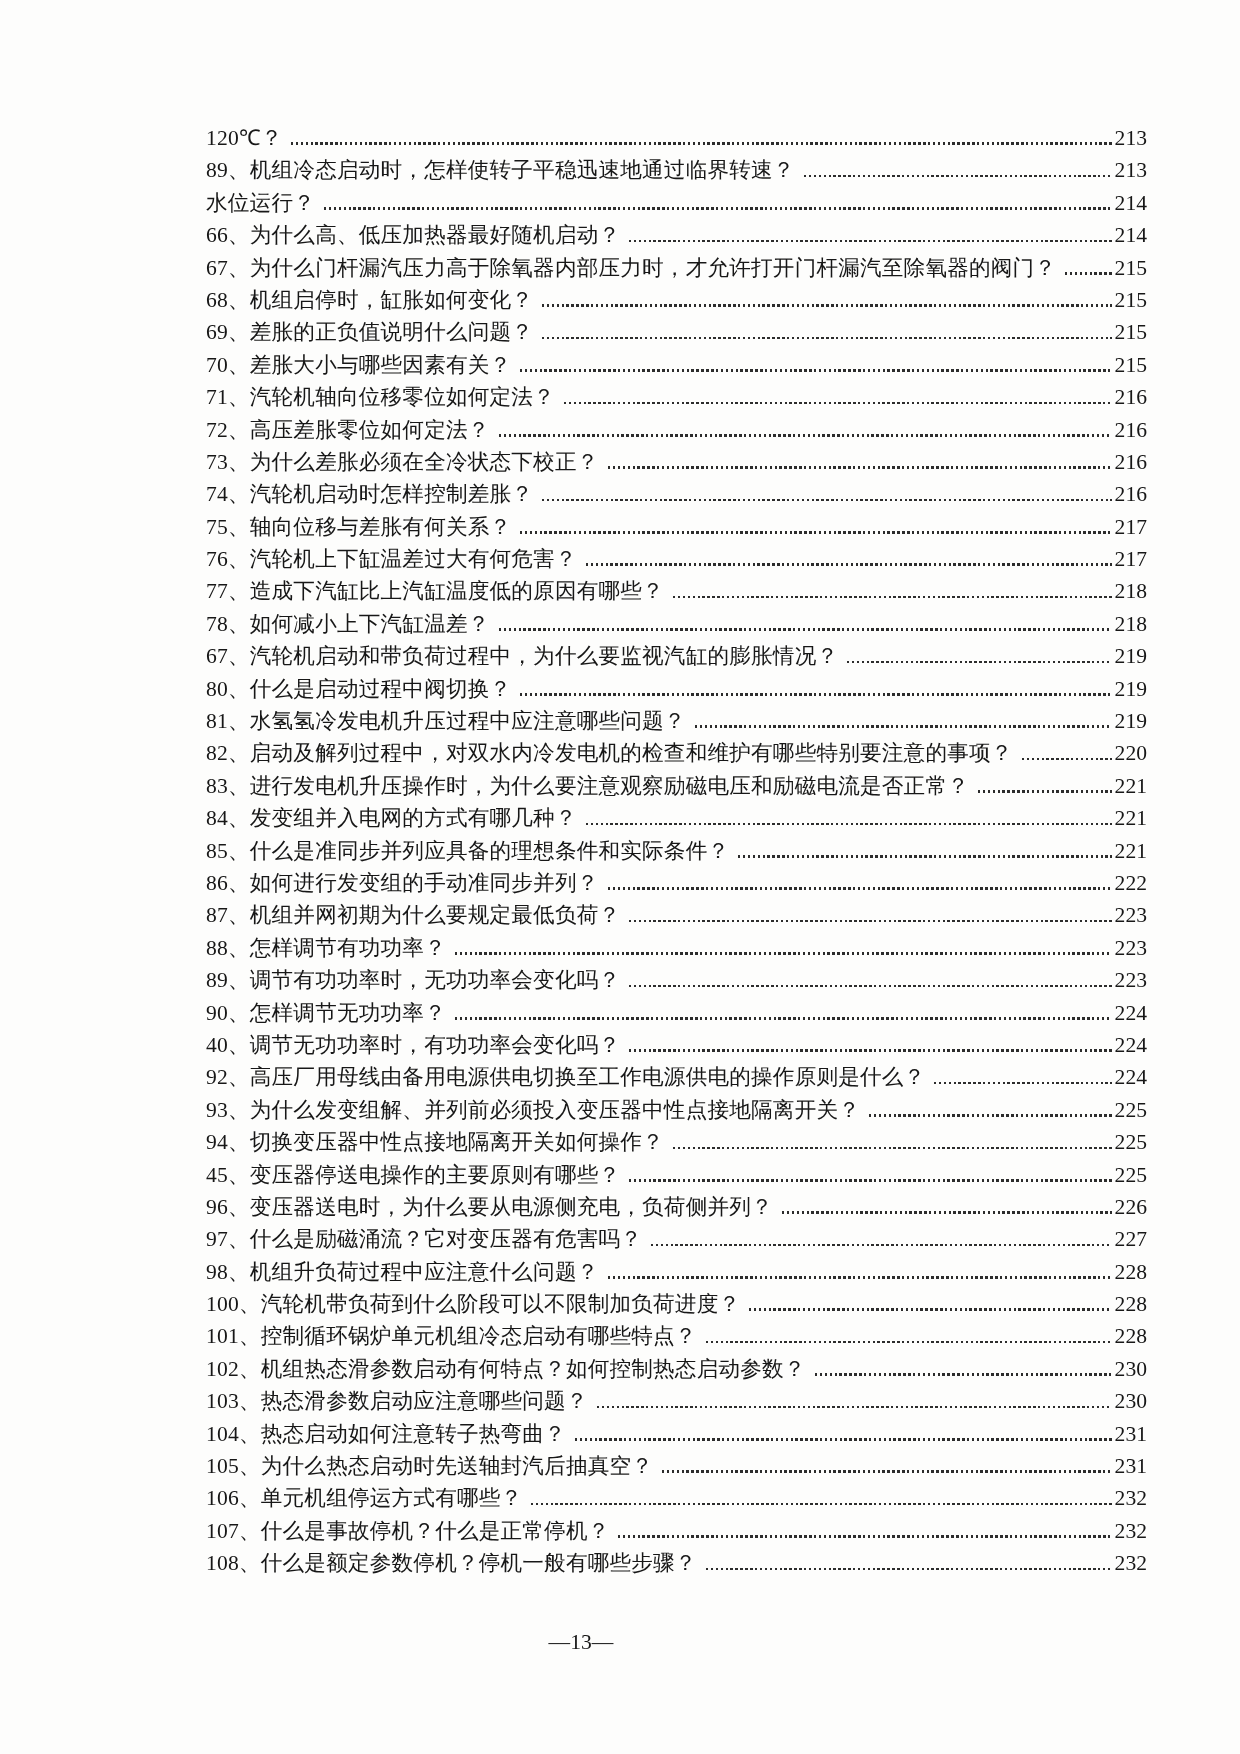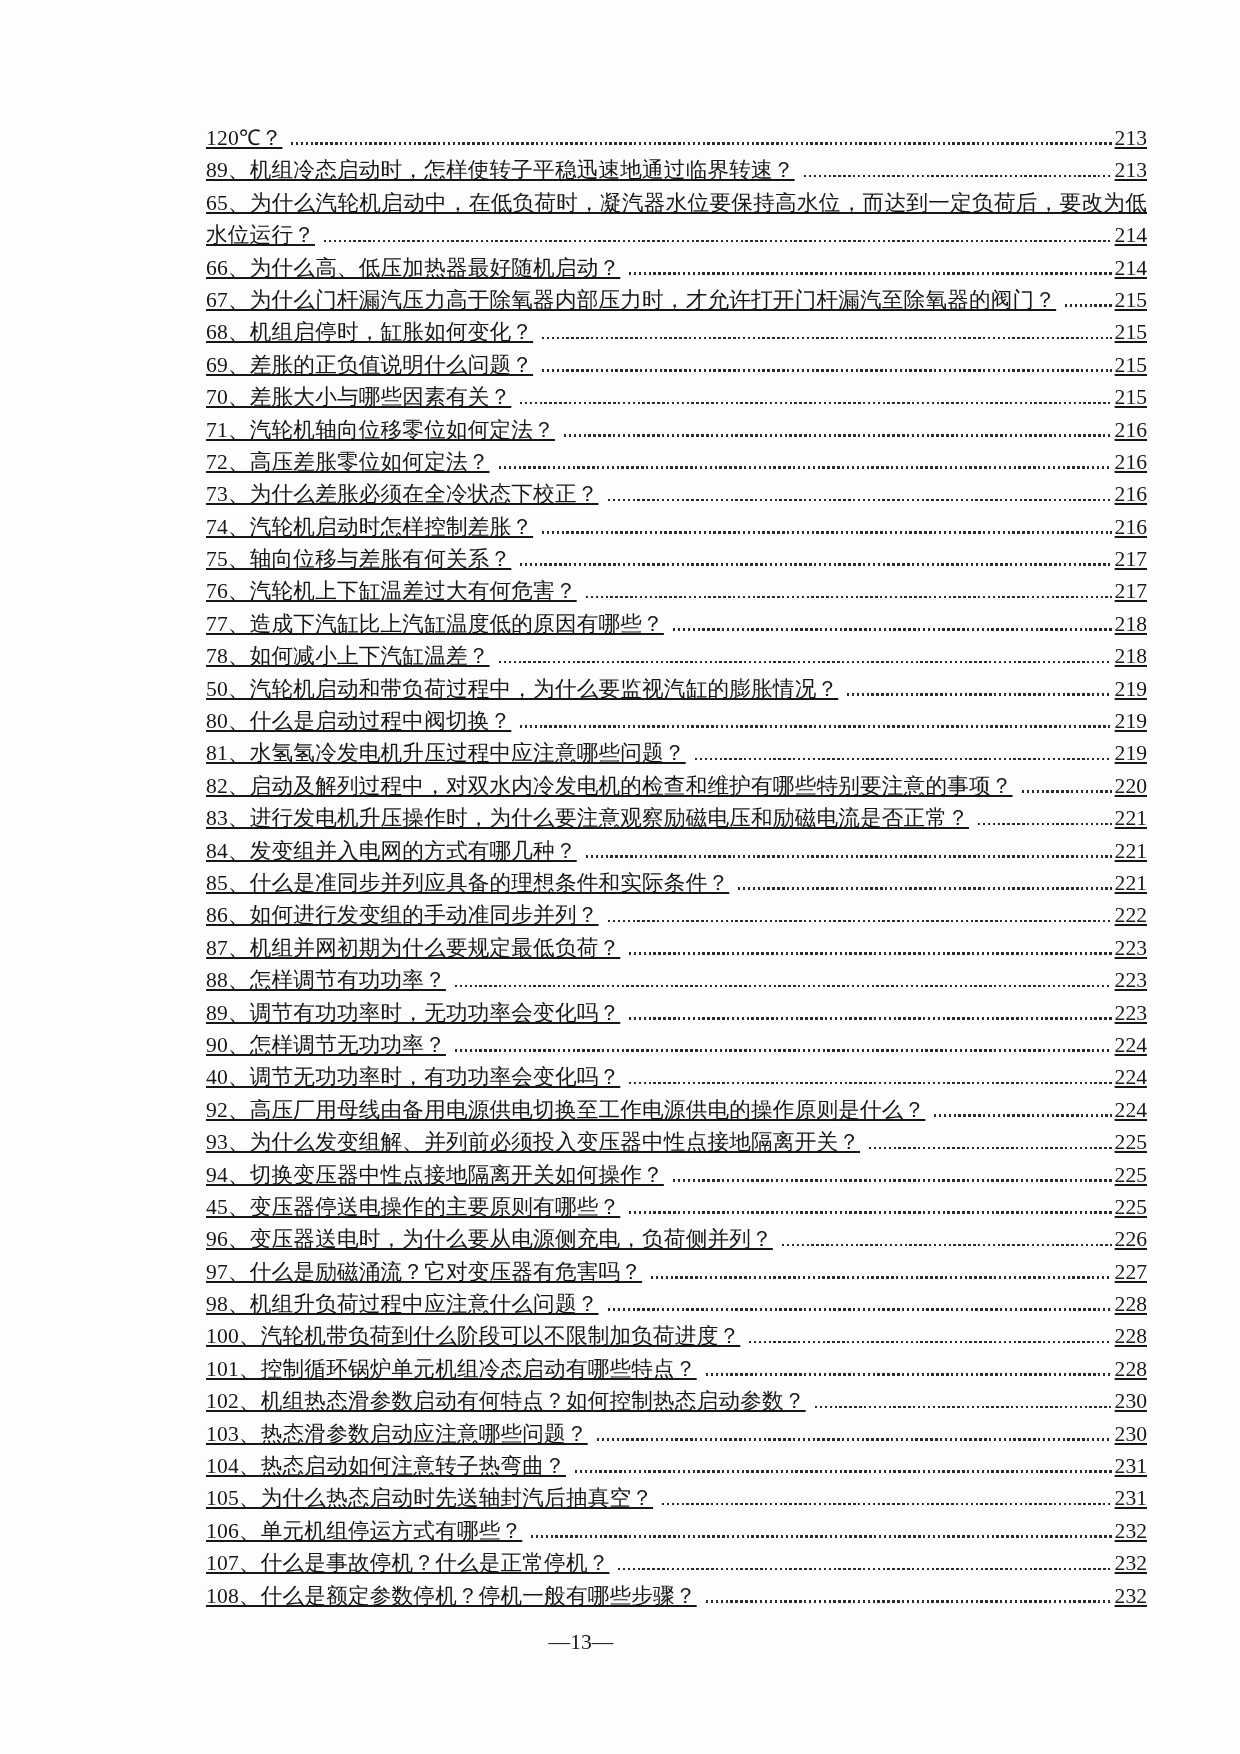--- a/index.html
+++ b/index.html
@@ -17,21 +17,20 @@
   .page {
     position: absolute;
     inset: 0;
     overflow: hidden;
   }
   .toc {
     position: absolute;
     left: 206px;
     top: 122px;
     width: 941px;
-    text-decoration: underline;
   }
   .toc-row {
     display: flex;
     align-items: baseline;
     height: 32.4px;
     line-height: 32.4px;
     font-size: 21.6px;
     white-space: nowrap;
   }
   .entry-text {
@@ -83,24 +82,20 @@
   <div class="toc-row">
       <span class="entry-text">120℃？</span>
       <span class="leader"></span>
       <span class="entry-page">213</span>
     </div>
       <div class="toc-row">
       <span class="entry-text">89、机组冷态启动时，怎样使转子平稳迅速地通过临界转速？</span>
       <span class="leader"></span>
       <span class="entry-page">213</span>
     </div>
-      <div class="toc-row wrap no-page">
-      <span class="entry-text">65、为什么汽轮机启动中，在低负荷时，凝汽器水位要保持高水位，而达到一定负荷后，要改为低</span>
-
-    </div>
       <div class="toc-row">
       <span class="entry-text">水位运行？</span>
       <span class="leader"></span>
       <span class="entry-page">214</span>
     </div>
       <div class="toc-row">
       <span class="entry-text">66、为什么高、低压加热器最好随机启动？</span>
       <span class="leader"></span>
       <span class="entry-page">214</span>
     </div>
@@ -158,21 +153,21 @@
       <span class="entry-text">77、造成下汽缸比上汽缸温度低的原因有哪些？</span>
       <span class="leader"></span>
       <span class="entry-page">218</span>
     </div>
       <div class="toc-row">
       <span class="entry-text">78、如何减小上下汽缸温差？</span>
       <span class="leader"></span>
       <span class="entry-page">218</span>
     </div>
       <div class="toc-row">
-      <span class="entry-text">50、汽轮机启动和带负荷过程中，为什么要监视汽缸的膨胀情况？</span>
+      <span class="entry-text">67、汽轮机启动和带负荷过程中，为什么要监视汽缸的膨胀情况？</span>
       <span class="leader"></span>
       <span class="entry-page">219</span>
     </div>
       <div class="toc-row">
       <span class="entry-text">80、什么是启动过程中阀切换？</span>
       <span class="leader"></span>
       <span class="entry-page">219</span>
     </div>
       <div class="toc-row">
       <span class="entry-text">81、水氢氢冷发电机升压过程中应注意哪些问题？</span>

